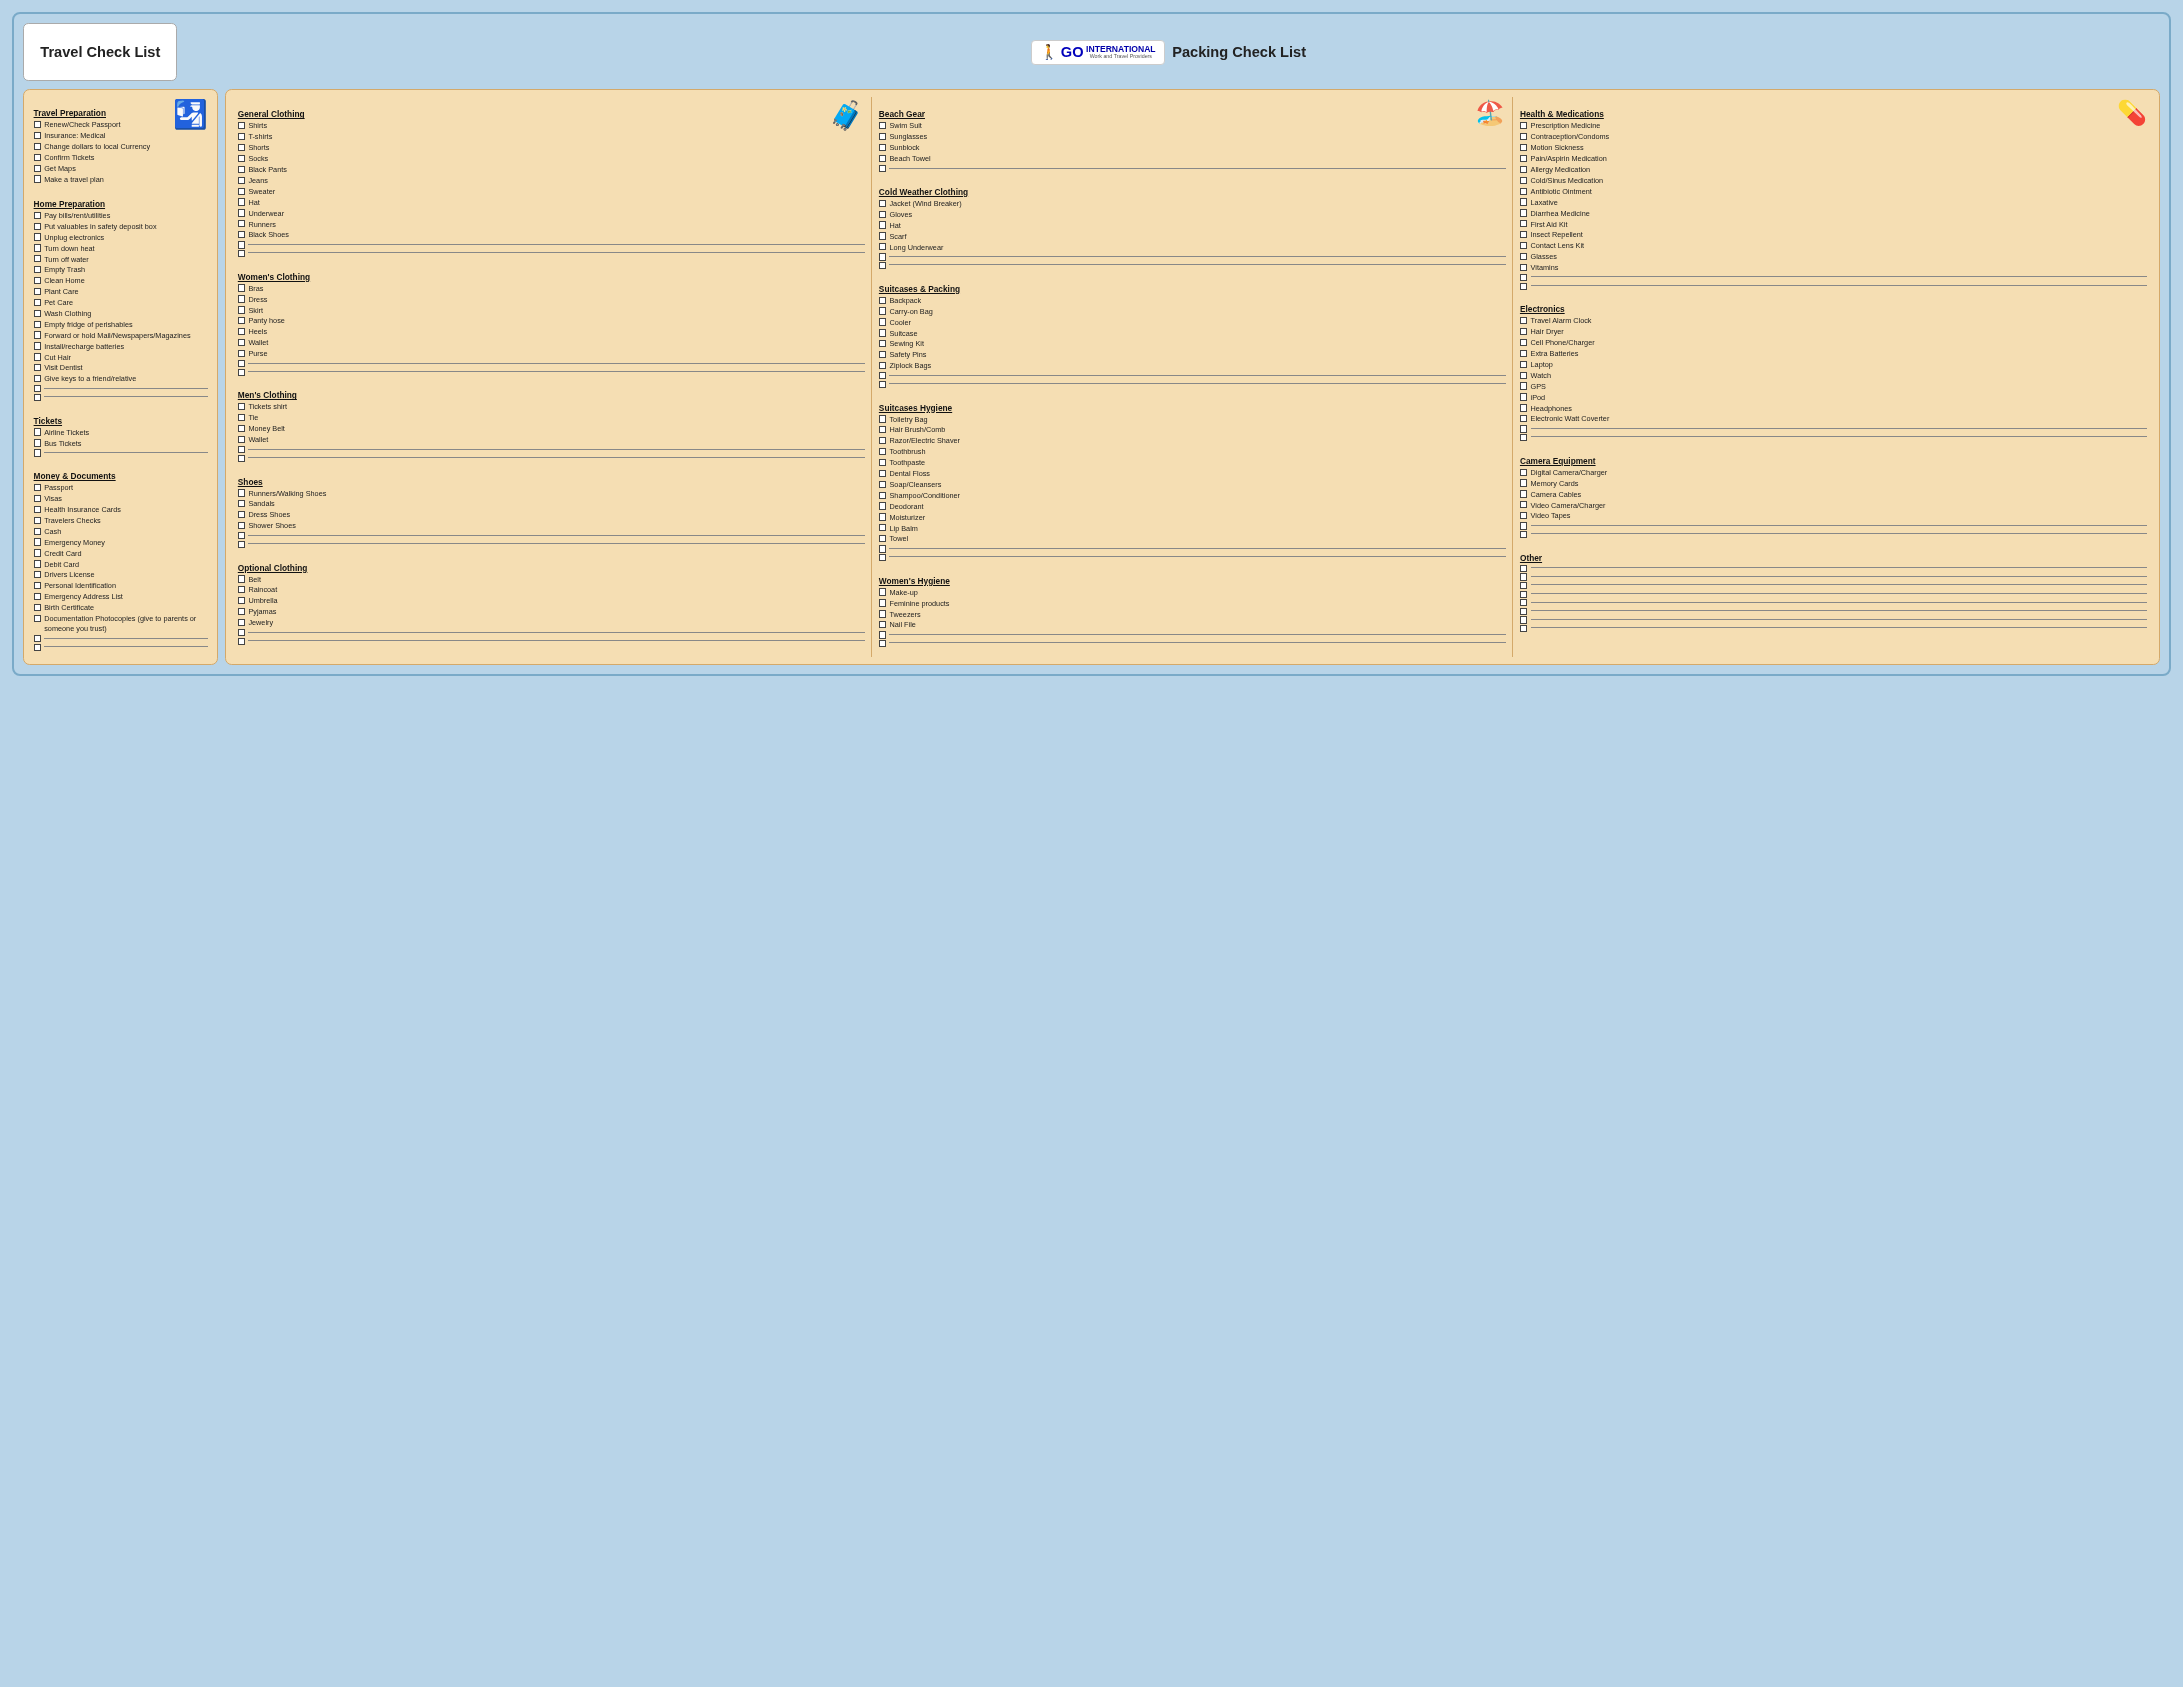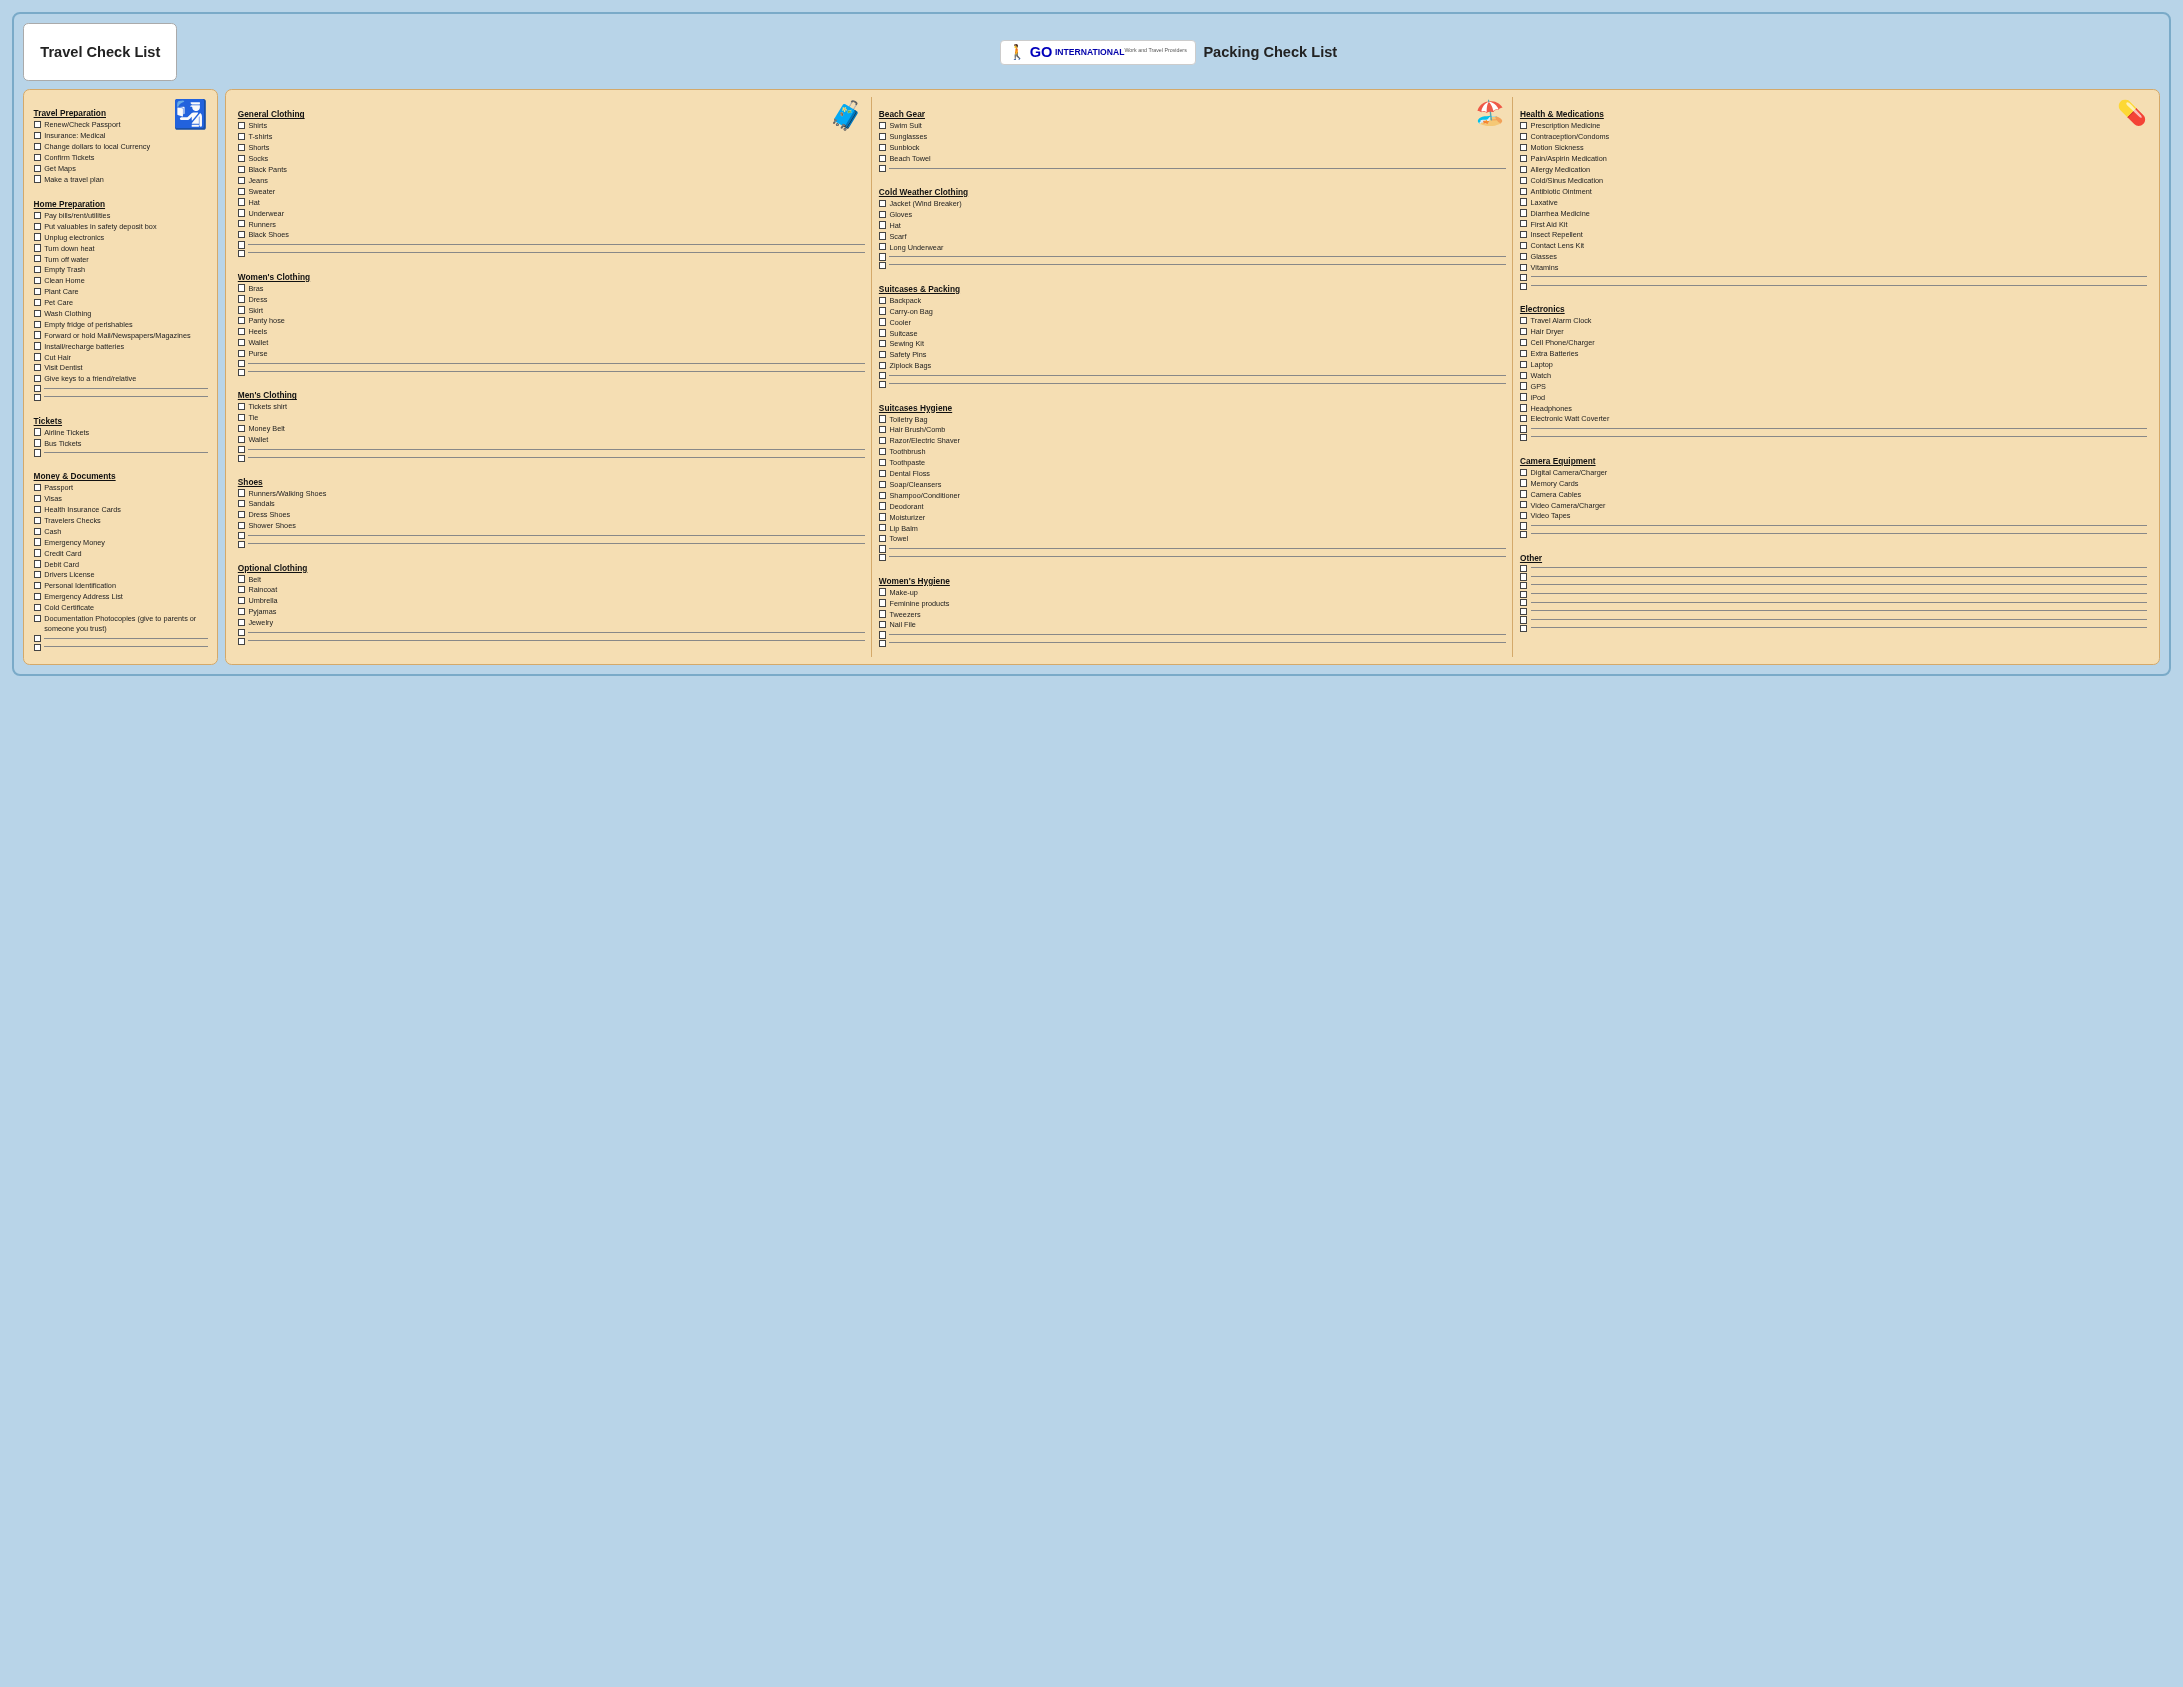--- a/index.html
+++ b/index.html
@@ -126,21 +126,23 @@
       display: flex;
       align-items: center;
       gap: 2.6px;
       background: white;
       border: 1.3px solid #ccc;
       border-radius: 4px;
       padding: 2.6px 8px;
     }
     .logo-text-intl {
       display: flex;
+      flex-direction: column;
       line-height: 1.1;
+      align-items: center;
     }
     .logo-text-intl .top {
       font-size: 8.6px;
       font-weight: 900;
       color: #0000aa;
     }
     .logo-text-intl .bot {
       font-size: 5.3px;
       color: #555;
     }
@@ -323,21 +325,21 @@
         <div class="check-item">
       <span class="cb"></span>
       <span>Personal Identification</span>
     </div>
         <div class="check-item">
       <span class="cb"></span>
       <span>Emergency Address List</span>
     </div>
         <div class="check-item">
       <span class="cb"></span>
-      <span>Cold Certificate</span>
+      <span>Birth Certificate</span>
     </div>
         <div class="check-item">
       <span class="cb"></span>
       <span>Documentation Photocopies (give to parents or someone you trust)</span>
     </div>
         <div class="blank-line">
       <span class="cb"></span>
       <span class="line"></span>
     </div>
         <div class="blank-line">

